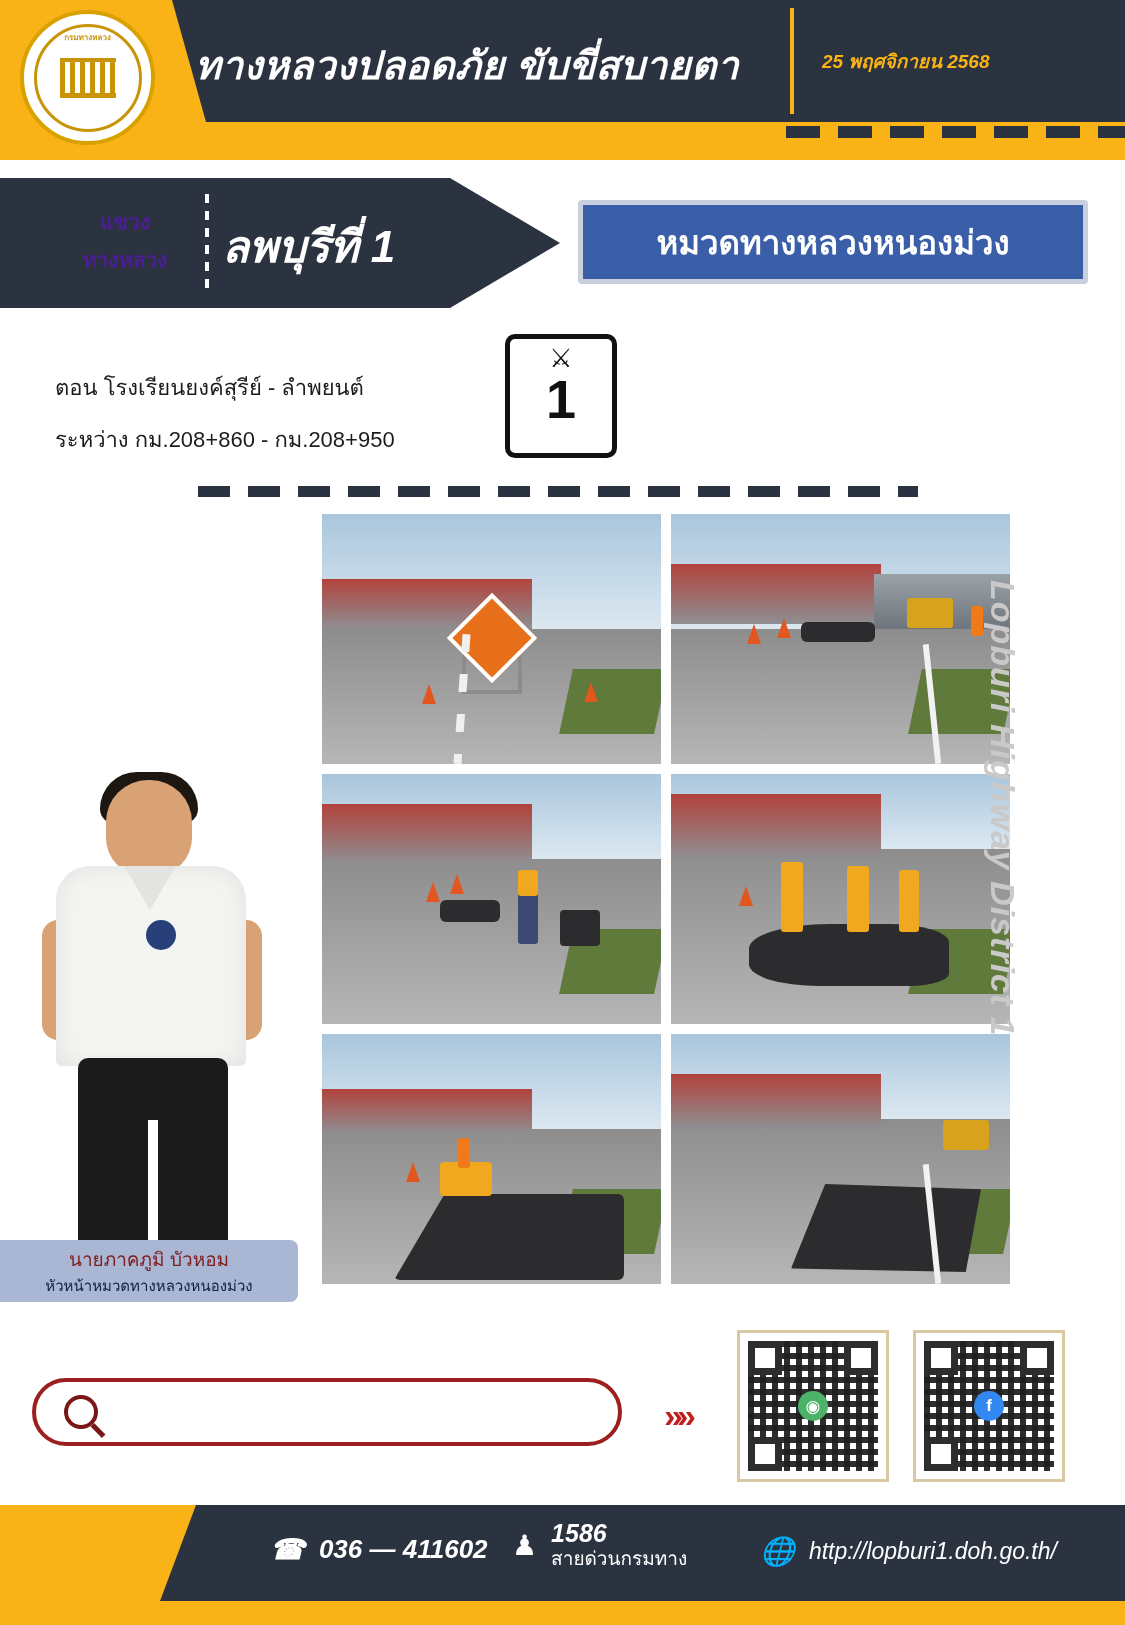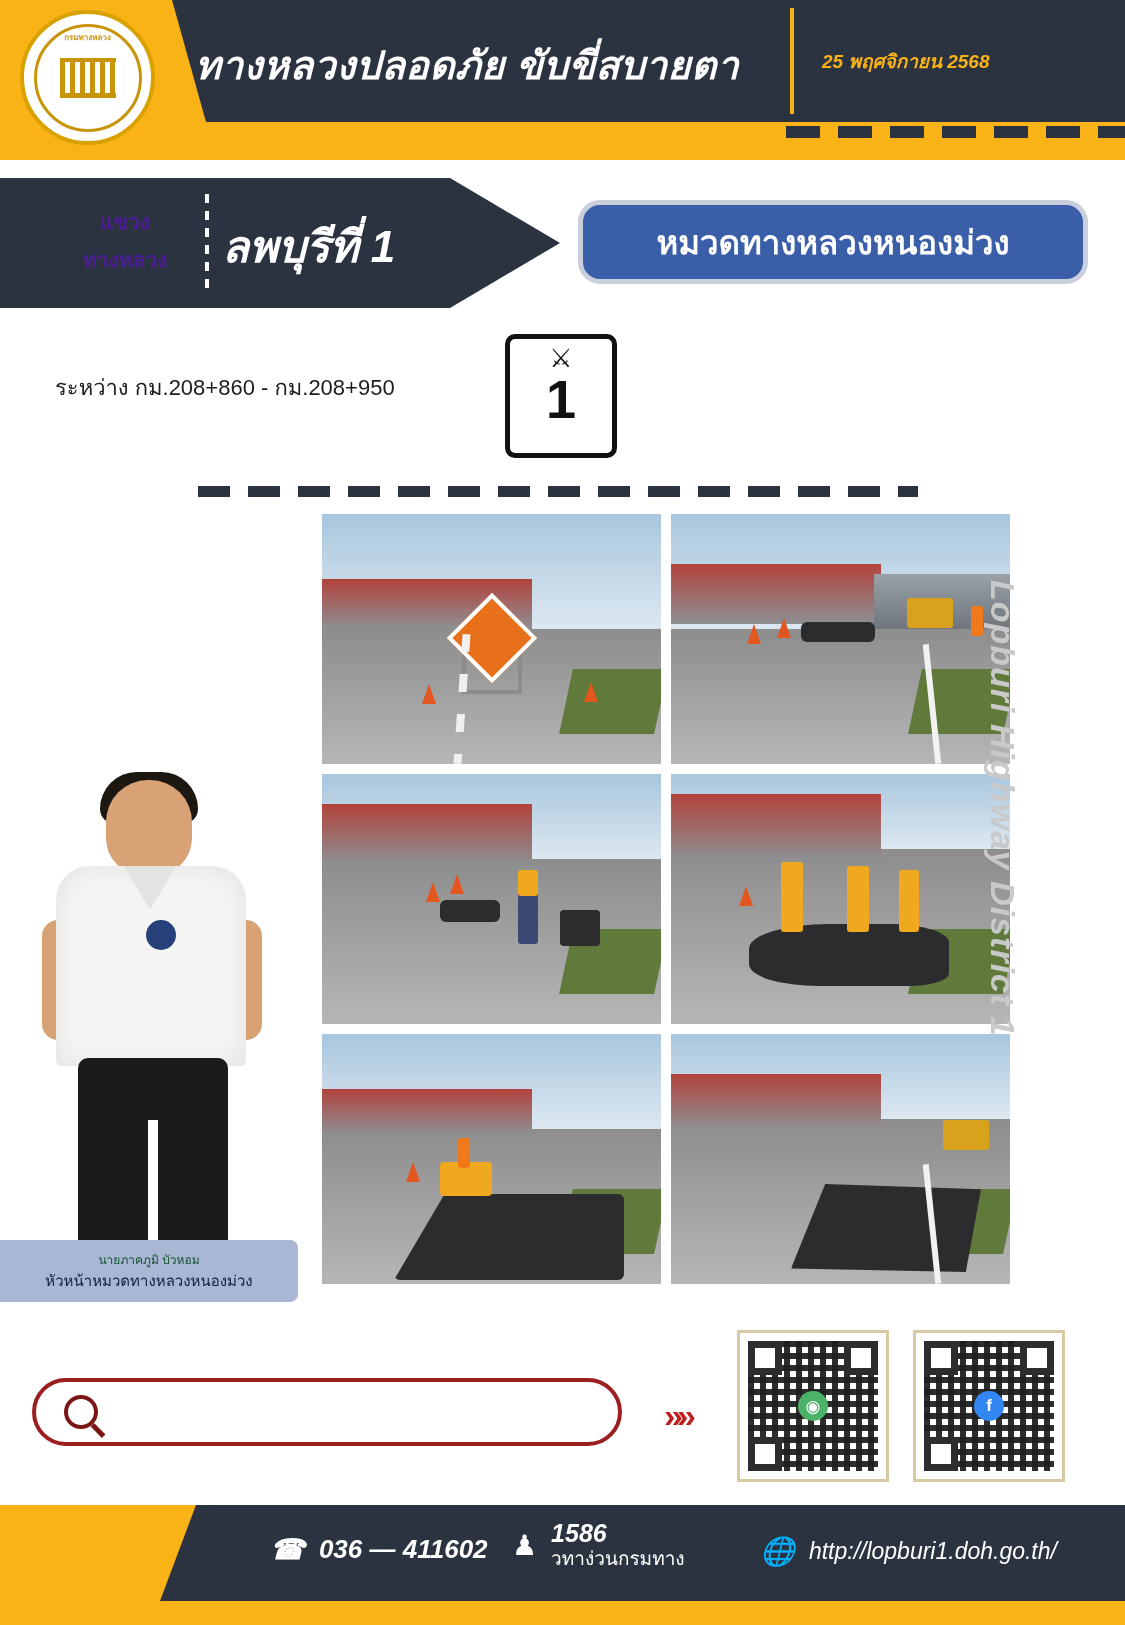--- a/index.html
+++ b/index.html
@@ -81,21 +81,21 @@
   .district-dots {
     position: absolute; top: 16px; left: 205px; width: 4px; height: 98px;
     background: repeating-linear-gradient(to bottom, #ffffff 0 9px, transparent 9px 17px);
   }
   .district-name {
     position: absolute; top: 33px; left: 222px;
     color: #ffffff; font-size: 44px; font-weight: bold; font-style: italic;
   }
   .section-badge {
     position: absolute; top: 200px; left: 578px;
-    width: 510px; height: 84px; border-radius: 22px;
+    width: 510px; height: 84px; border-radius: 4px;
     background: #3a5ea8; border: 5px solid #c9cfdc;
     display: flex; align-items: center; justify-content: center;
   }
   .section-badge span {
     color: #ffffff; font-size: 33px; font-weight: bold;
   }
 
   
   .info-left {
     position: absolute; top: 362px; left: 55px; width: 430px;
@@ -202,21 +202,21 @@
     background:#ffffff; }
   .p-arm-l { position:absolute; top:150px; left:14px; width:34px; height:120px;
     background:#d8a274; border-radius:16px; }
   .p-arm-r { position:absolute; top:150px; left:200px; width:34px; height:120px;
     background:#d8a274; border-radius:16px; }
   .namecard {
     position: absolute; top: 1240px; left: 0; width: 298px; height: 62px;
     background: #a9b7d4; border-radius: 0 8px 8px 0;
     display: flex; flex-direction: column; align-items: center; justify-content: center;
   }
-  .namecard .n1 { color: #14532d; font-size: 12px; }
+  .namecard .n1 { color: #7f1d1d; font-size: 19px; }
   .namecard .n2 { color: #13213f; font-size: 15px; }
 
   
   .searchbar {
     position: absolute; top: 1378px; left: 32px;
     width: 590px; height: 68px;
     border: 4px solid #9c1f1f; border-radius: 34px;
     background: #ffffff;
     display: flex; align-items: center; padding: 0 22px;
   }
@@ -308,20 +308,21 @@
   </div>
   <div class="district-dots"></div>
   <div class="district-name">ลพบุรีที่ 1</div>
 </div>
 
 <div class="section-badge">
   <span>หมวดทางหลวงหนองม่วง</span>
 </div>
 
 <div class="info-left">
+  <div>ตอน โรงเรียนยงค์สุรีย์ - ลำพยนต์</div>
   <div>ระหว่าง กม.208+860 - กม.208+950</div>
 </div>
 
 <div class="route-shield">
   <div class="garuda">⚔</div>
   <div class="num">1</div>
 </div>
 
 <div class="info-right">
 </div>
@@ -452,21 +453,21 @@
 
   <div class="f-item f-phone">
     <span class="f-icon">☎</span>
     <span>036  —  411602</span>
   </div>
 
   <div class="f-item f-1586">
     <span class="f-icon">♟</span>
     <span>
       <span class="l1" style="display:block">1586</span>
-      <span class="l2" style="display:block">วทาง่วนกรมทาง</span>
+      <span class="l2" style="display:block">สายด่วนกรมทาง</span>
     </span>
   </div>
 
   <div class="f-item f-url">
     <span class="f-icon">🌐</span>
     <span>http://lopburi1.doh.go.th/</span>
   </div>
 </div>
 
 </body></html>

